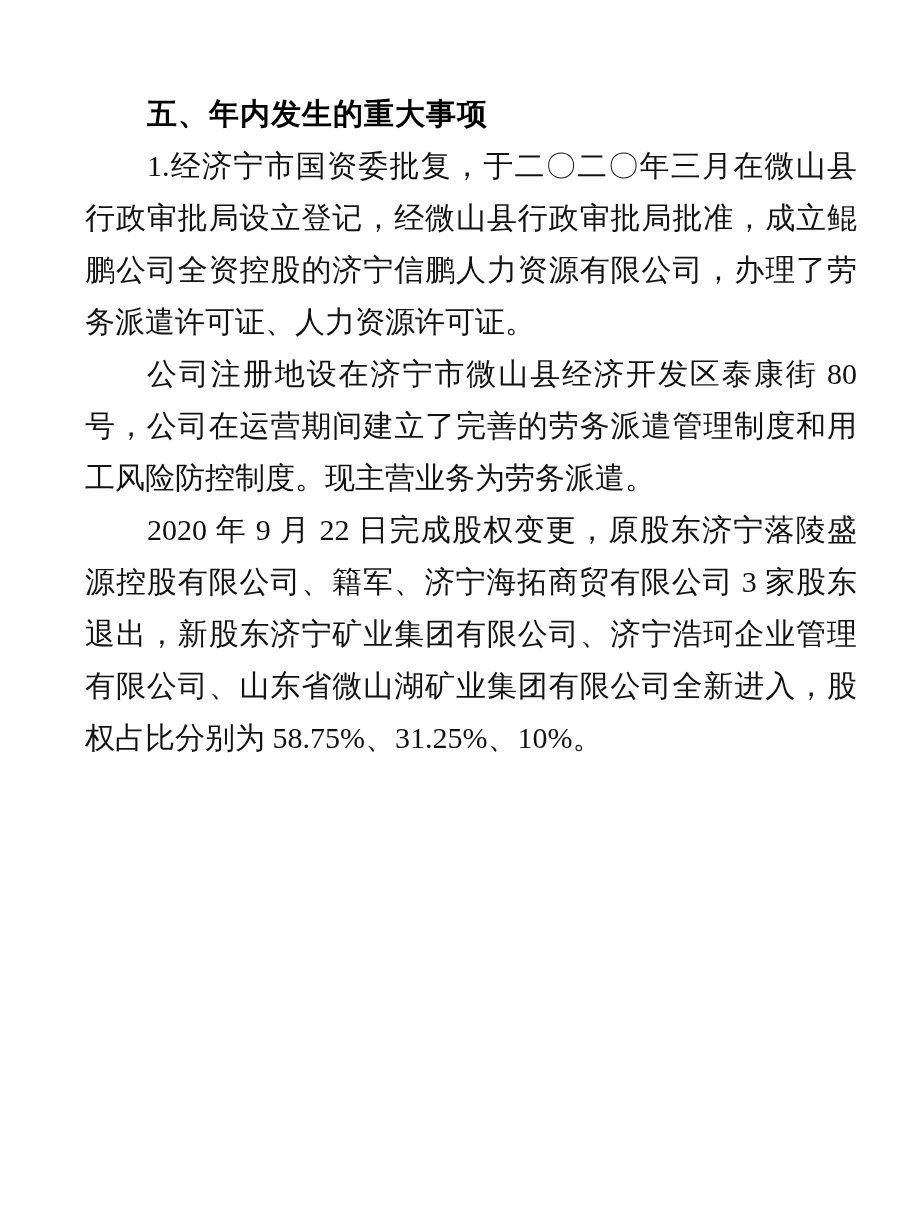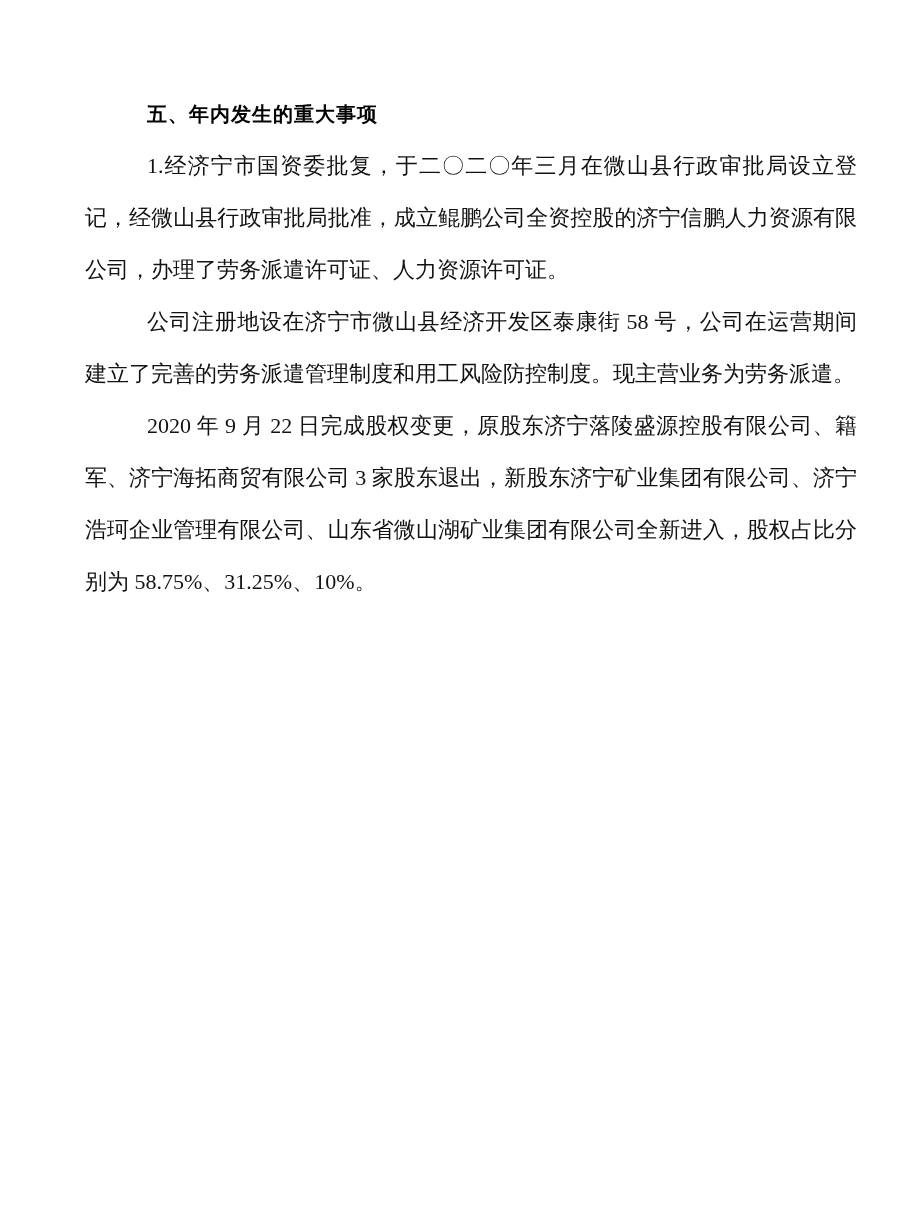--- a/index.html
+++ b/index.html
@@ -18,43 +18,43 @@
     position: absolute;
     left: 85px;
     top: 88px;
     width: 772px;
   }
   .heading {
     margin: 0;
     padding: 0;
     font-family: "Liberation Sans", "DejaVu Sans", sans-serif;
     font-weight: bold;
-    font-size: 20px;
+    font-size: 30px;
     line-height: 52px;
     color: #000000;
     text-indent: 62px;
     letter-spacing: 1px;
     white-space: nowrap;
   }
   .para {
     margin: 0;
     padding: 0;
     font-family: "Liberation Serif", "DejaVu Serif", serif;
-    font-size: 22px;
+    font-size: 30px;
     line-height: 52px;
     color: #121212;
     text-indent: 62px;
     text-align: justify;
     text-justify: inter-character;
     word-break: break-all;
   }
 </style>
 </head>
 <body>
 
 <div class="page">
   <div class="content">
     <h1 class="heading">五、年内发生的重大事项</h1>
     <p class="para">1.经济宁市国资委批复，于二〇二〇年三月在微山县行政审批局设立登记，经微山县行政审批局批准，成立鲲鹏公司全资控股的济宁信鹏人力资源有限公司，办理了劳务派遣许可证、人力资源许可证。</p>
-    <p class="para">公司注册地设在济宁市微山县经济开发区泰康街 58 号，公司在运营期间建立了完善的劳务派遣管理制度和用工风险防控制度。现主营业务为劳务派遣。</p>
+    <p class="para">公司注册地设在济宁市微山县经济开发区泰康街 80 号，公司在运营期间建立了完善的劳务派遣管理制度和用工风险防控制度。现主营业务为劳务派遣。</p>
     <p class="para">2020 年 9 月 22 日完成股权变更，原股东济宁落陵盛源控股有限公司、籍军、济宁海拓商贸有限公司 3 家股东退出，新股东济宁矿业集团有限公司、济宁浩珂企业管理有限公司、山东省微山湖矿业集团有限公司全新进入，股权占比分别为 58.75%、31.25%、10%。</p>
   </div>
 </div>
 
 </body></html>

